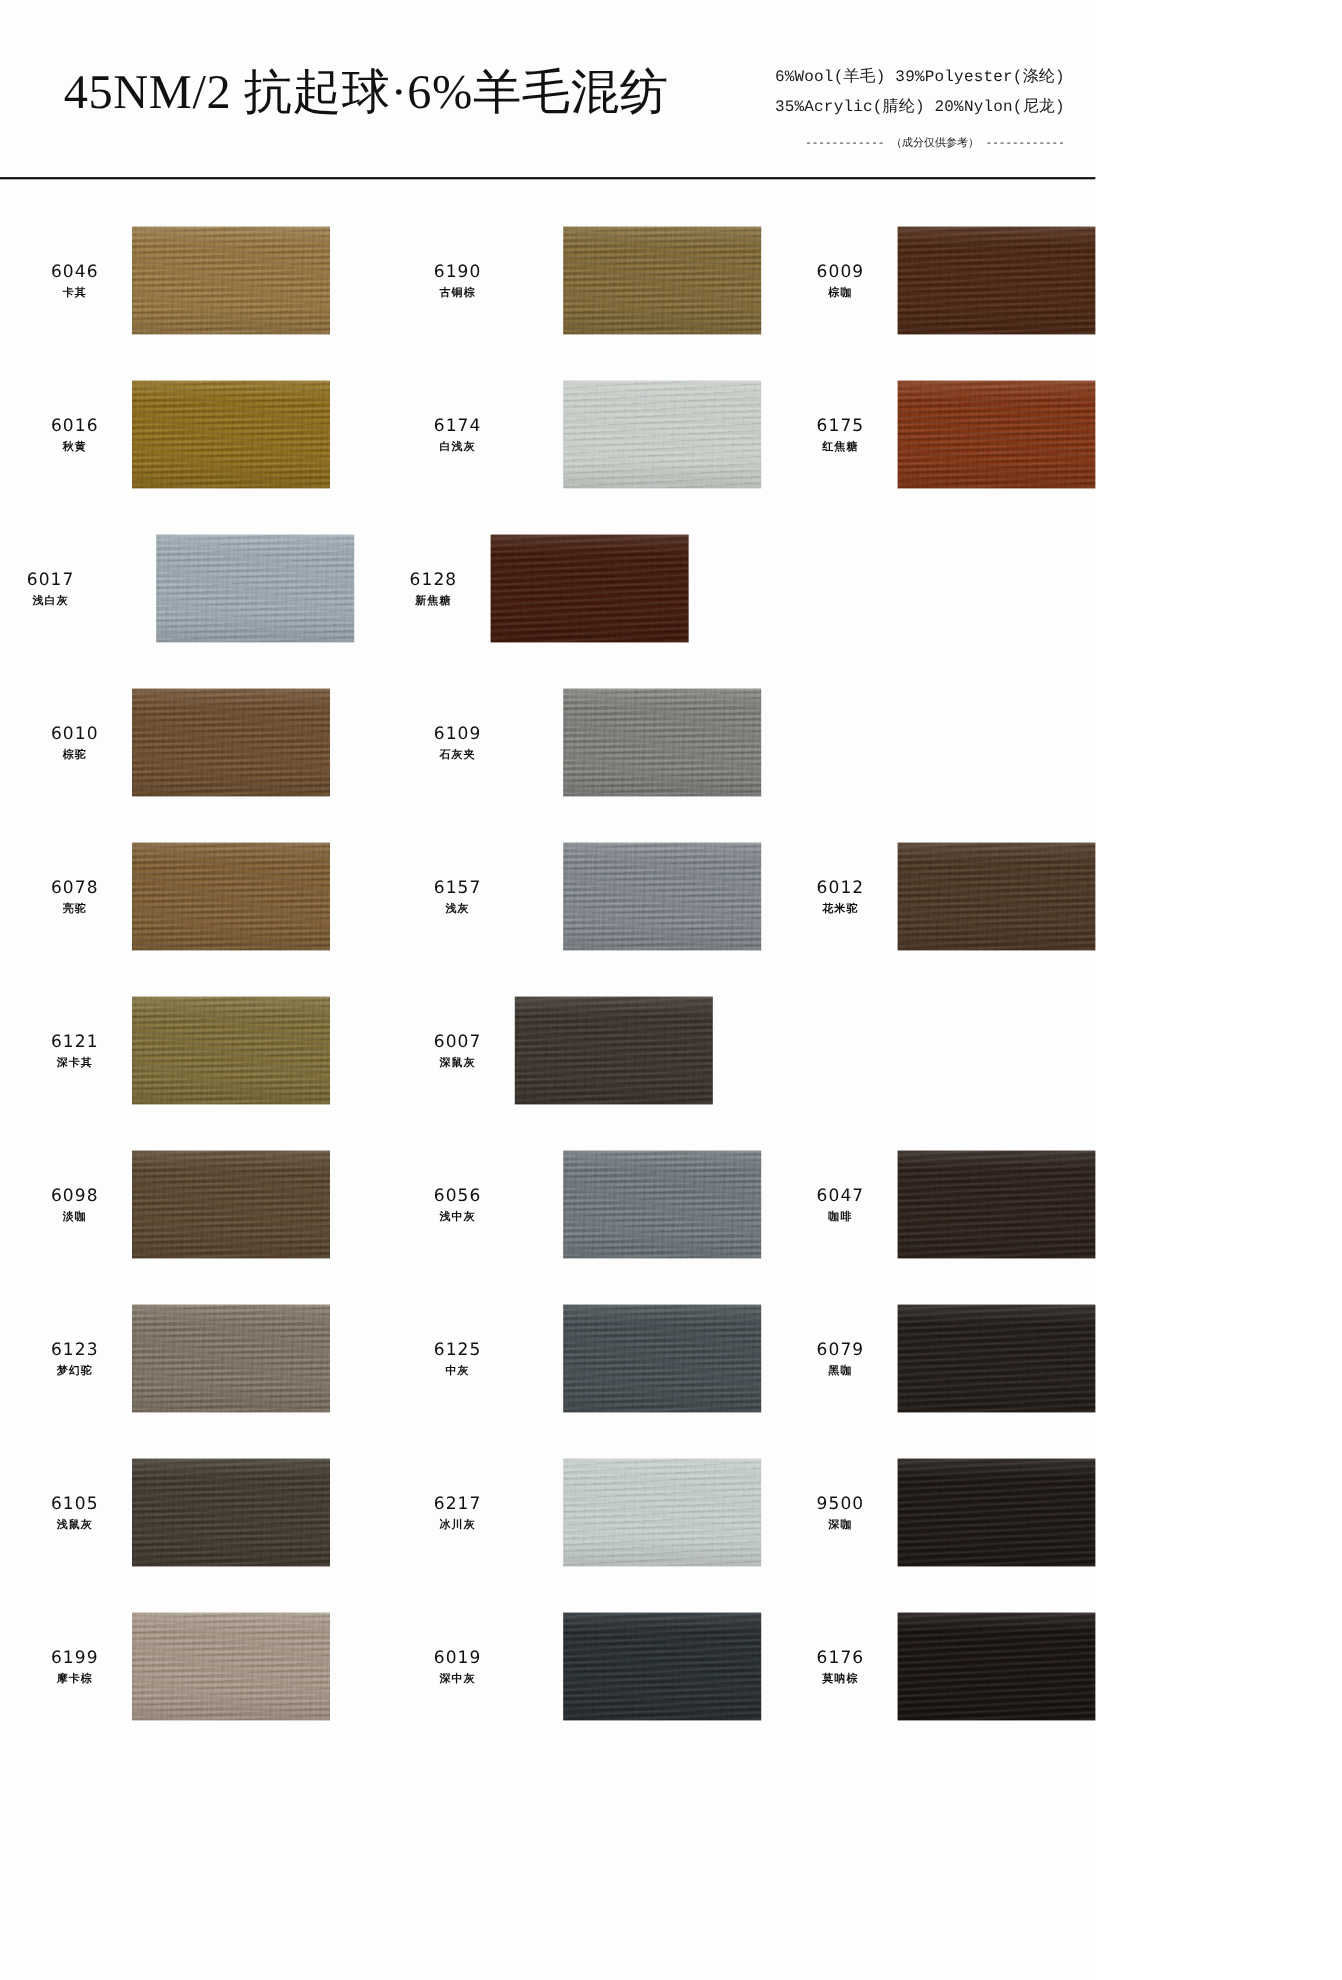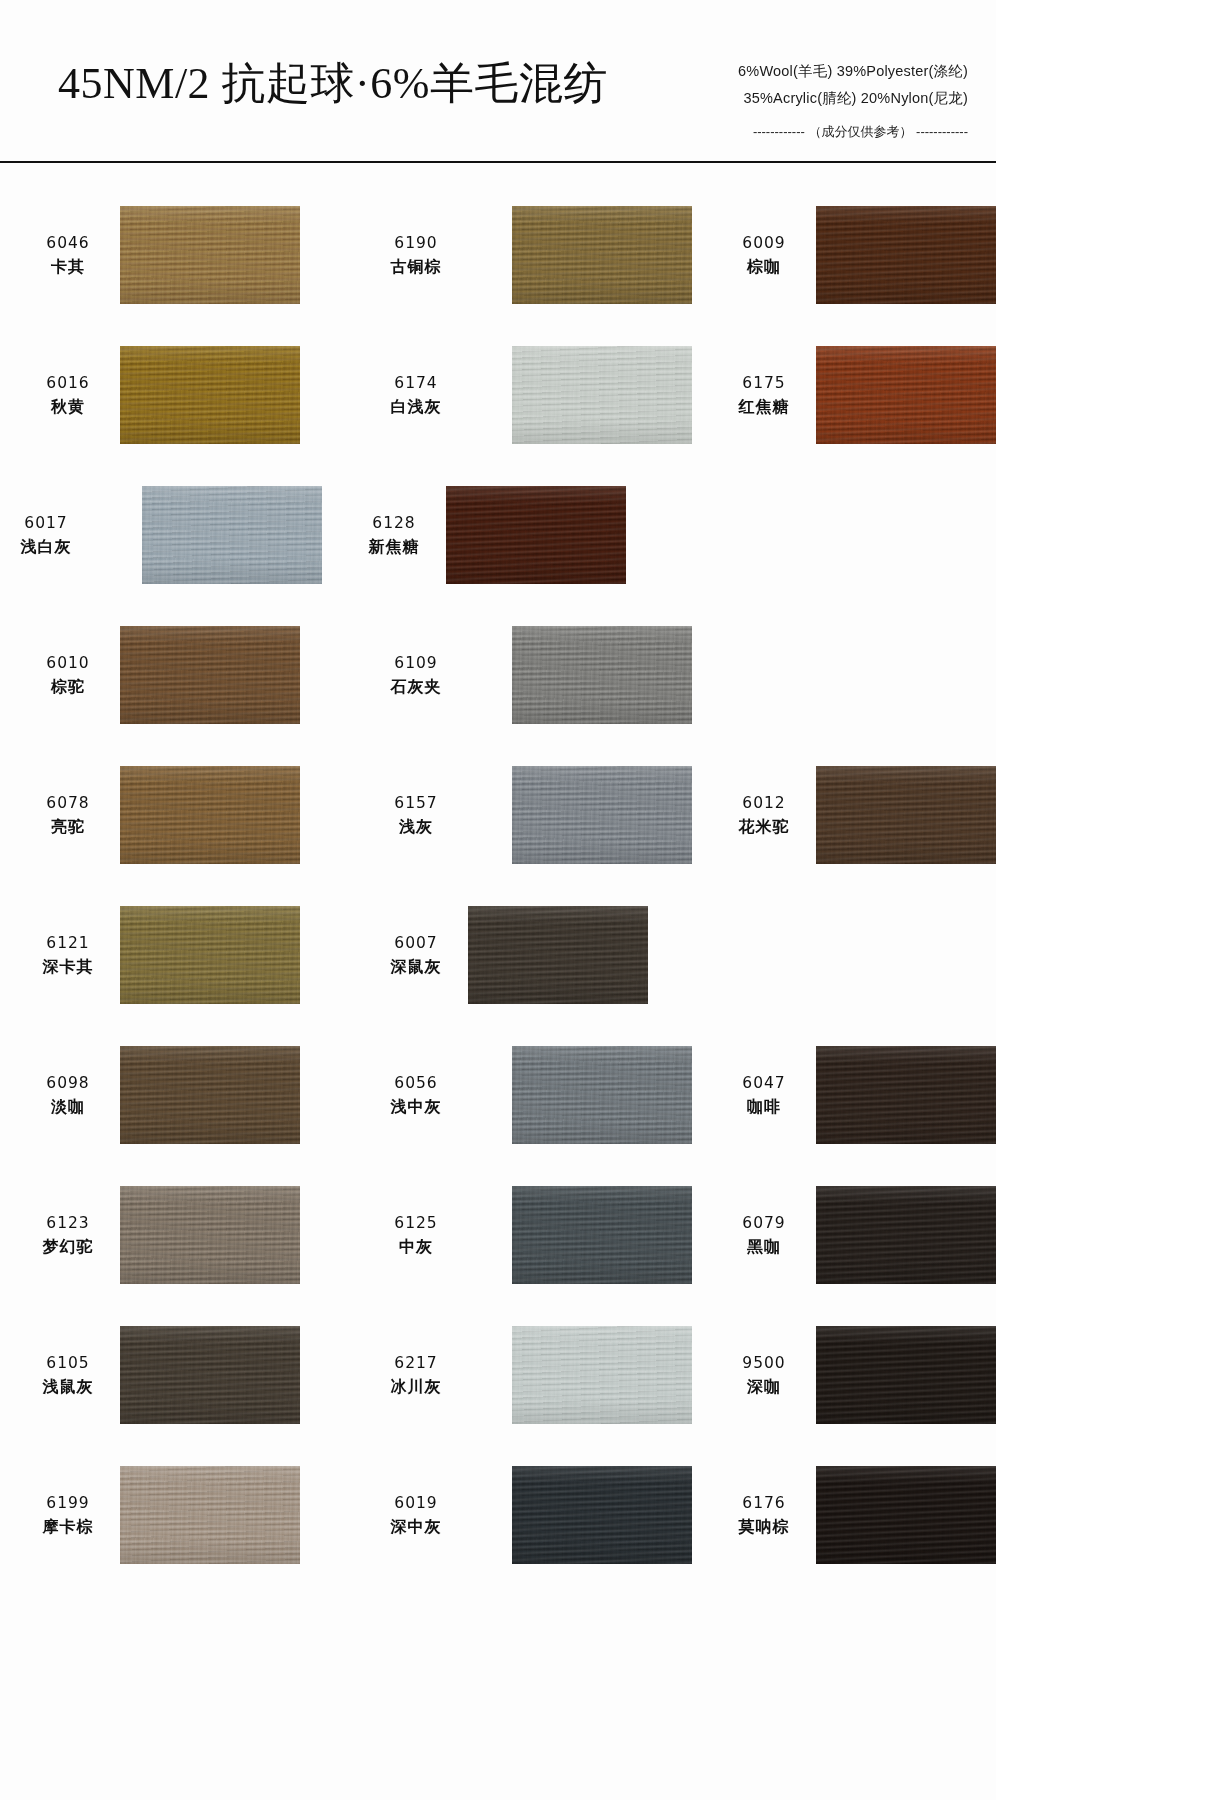--- a/index.html
+++ b/index.html
@@ -37,29 +37,29 @@
     letter-spacing: 0.5px;
     color: #111;
     white-space: nowrap;
   }
 
   #composition {
     position: absolute;
     right: 28px;
     top: 58px;
     text-align: right;
-    font-family: Liberation Sans, sans-serif;
+    font-family: Liberation Mono, monospace;
     font-size: 14.5px;
     line-height: 27px;
     color: #1a1a1a;
     letter-spacing: 0.2px;
   }
 
   #composition .note {
-    font-size: 13px;
+    font-size: 10px;
     letter-spacing: 0px;
     margin-top: 6px;
     color: #222;
     white-space: nowrap;
   }
 
   
   #grid {
     position: relative;
     padding-top: 22px;
@@ -95,21 +95,21 @@
 
   .label .code {
     display: block;
     font-size: 15.5px;
     letter-spacing: 1px;
     font-family: "DejaVu Sans", "Liberation Sans", sans-serif;
   }
 
   .label .name {
     display: block;
-    font-size: 16px;
+    font-size: 10px;
     letter-spacing: 1px;
     font-weight: 600;
     margin-top: 3px;
     font-family: Liberation Serif, serif;
   }
 
   .swatch {
     position: relative;
     width: 180px;
     height: 98px;

